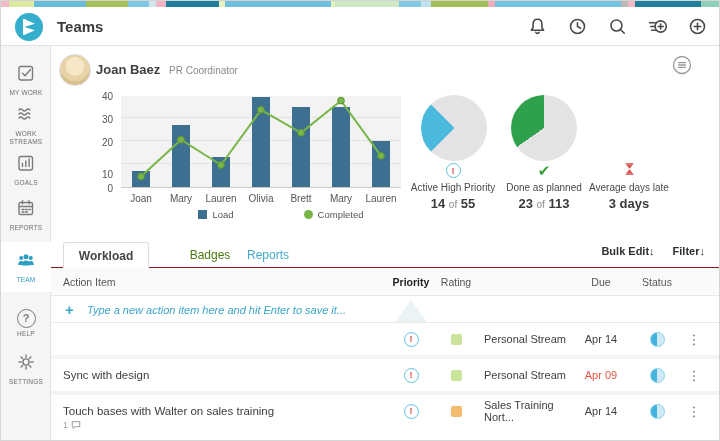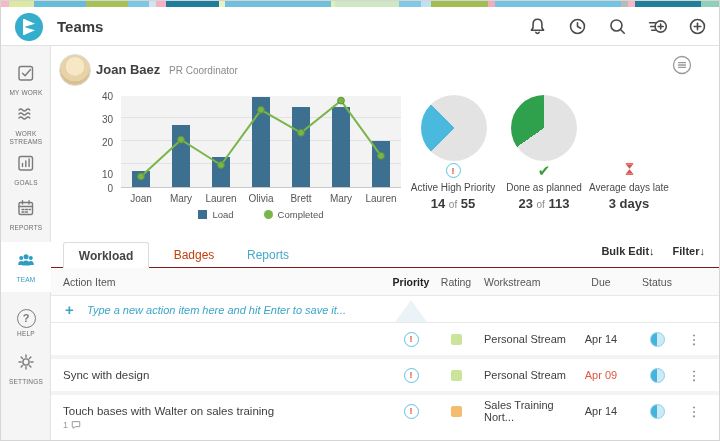--- a/index.html
+++ b/index.html
@@ -46,39 +46,39 @@
   
   .y-axis { position:absolute; left:38px; top:50px; width:28px; height:92px; }
   .y-axis span { position:absolute; right:4px; transform:translateY(-50%); font-size:10px; color:#555; }
   .plot { position:absolute; left:70px; top:50px; width:280px; height:92px; background:#f3f3f3; border-bottom:1px solid #c9c9c9; }
   .gridline { position:absolute; left:0; width:100%; height:1px; background:#e2e2e2; }
   .bar { position:absolute; bottom:0; width:18px; }
   .plot svg { position:absolute; left:0; top:0; overflow:visible; }
   .x-axis { position:absolute; left:70px; top:147px; width:280px; display:flex; }
   .x-axis span { width:40px; text-align:center; font-size:10px; color:#555; }
   .legend { position:absolute; left:70px; top:163px; width:280px; display:flex; justify-content:center; gap:30px; }
-  .legend .litem { display:flex; align-items:center; gap:5px; font-size:9.5px; color:#555; }
+  .legend .litem { display:flex; align-items:center; gap:5px; font-size:9.5px; color:#555;margin-left:40px; }
   .sw-bar { width:9px; height:9px; display:inline-block; }
   .sw-line { width:9px; height:9px; border-radius:50%; display:inline-block; }
 
   
   .pie { position:absolute; width:66px; height:66px; border-radius:50%; }
   .metric { position:absolute; width:110px; text-align:center; }
   .m-icon { height:17px; display:flex; justify-content:center; align-items:center; }
   .m-label { font-size:10px; color:#4a4a4a; margin-top:3px; }
   .m-value { font-size:13px; font-weight:bold; color:#3a3a3a; margin-top:3px; }
   .m-value .of { font-size:10px; font-weight:normal; color:#8a8a8a; }
   .pri-icon { display:inline-flex; width:15px; height:15px; border:1.5px solid #5ec2e0; border-radius:50%; align-items:center; justify-content:center; font-size:9px; font-weight:bold; color:#e0524a; background:#fff; }
   .check-icon { font-size:15px; color:#35a035; line-height:15px; }
 
   
   .tabbar { position:absolute; left:0; top:195px; width:670px; height:27px; border-bottom:1px solid #7f1d1d; }
   .tab { position:absolute; top:1px; height:26px; line-height:26px; text-align:center; font-size:12px; cursor:pointer; }
   .tab.active { left:12px; width:86px; background:#fff; border:1px solid #dcdcdc; border-bottom:1px solid #fff; border-radius:3px 3px 0 0; color:#454545; font-weight:bold; z-index:2; }
-  .tab.t2 { left:108px; width:70px; color:#c2410c; }
+  .tab.t2 { left:124px; width:70px; color:#4d7c0f; }
   .tab.t3 { left:182px; width:70px; color:#45a9cc; }
   .toolbar { position:absolute; right:16px; top:199px; display:flex; gap:18px; font-size:11px; font-weight:bold; color:#2f2f2f; }
   .toolbar .titem { cursor:pointer; display:flex; align-items:center; gap:0; }
   .toolbar .arr { font-size:11px; }
 
   
   .thead { position:absolute; left:0; top:222px; width:670px; height:28px; background:#fafafa; border-bottom:1px solid #e8e8e8; }
   .th { position:absolute; top:0; height:28px; line-height:28px; font-size:10.5px; color:#555; }
   .rows { position:absolute; left:0; top:250px; width:670px; height:146px; }
   .newrow { position:relative; height:27px; border-bottom:1px solid #e8e8e8; background:#fff; }
@@ -339,21 +339,20 @@
       <span class="titem">
         <span>Filter</span>
           <span class="arr">↓</span>
       </span>
     </div>
 
     <div class="thead">
       <span class="th" style="left:12px;">Action Item</span>
       <span class="th" style="left:335px; width:50px; text-align:center; font-weight:bold; color:#222;">Priority</span>
       <span class="th" style="left:385px; width:40px; text-align:center;">Rating</span>
-      <span class="th" style="left:433px;">Workstream</span>
       <span class="th" style="left:525px; width:50px; text-align:center;">Due</span>
       <span class="th" style="left:586px; width:40px; text-align:center;">Status</span>
     </div>
 
     <div class="rows">
       <div class="newrow">
         <div class="sort-pointer"></div>
         <span class="plus-add">+</span>
         <input class="newinput" type="text" placeholder="Type a new action item here and hit Enter to save it..." style="">
       </div>

